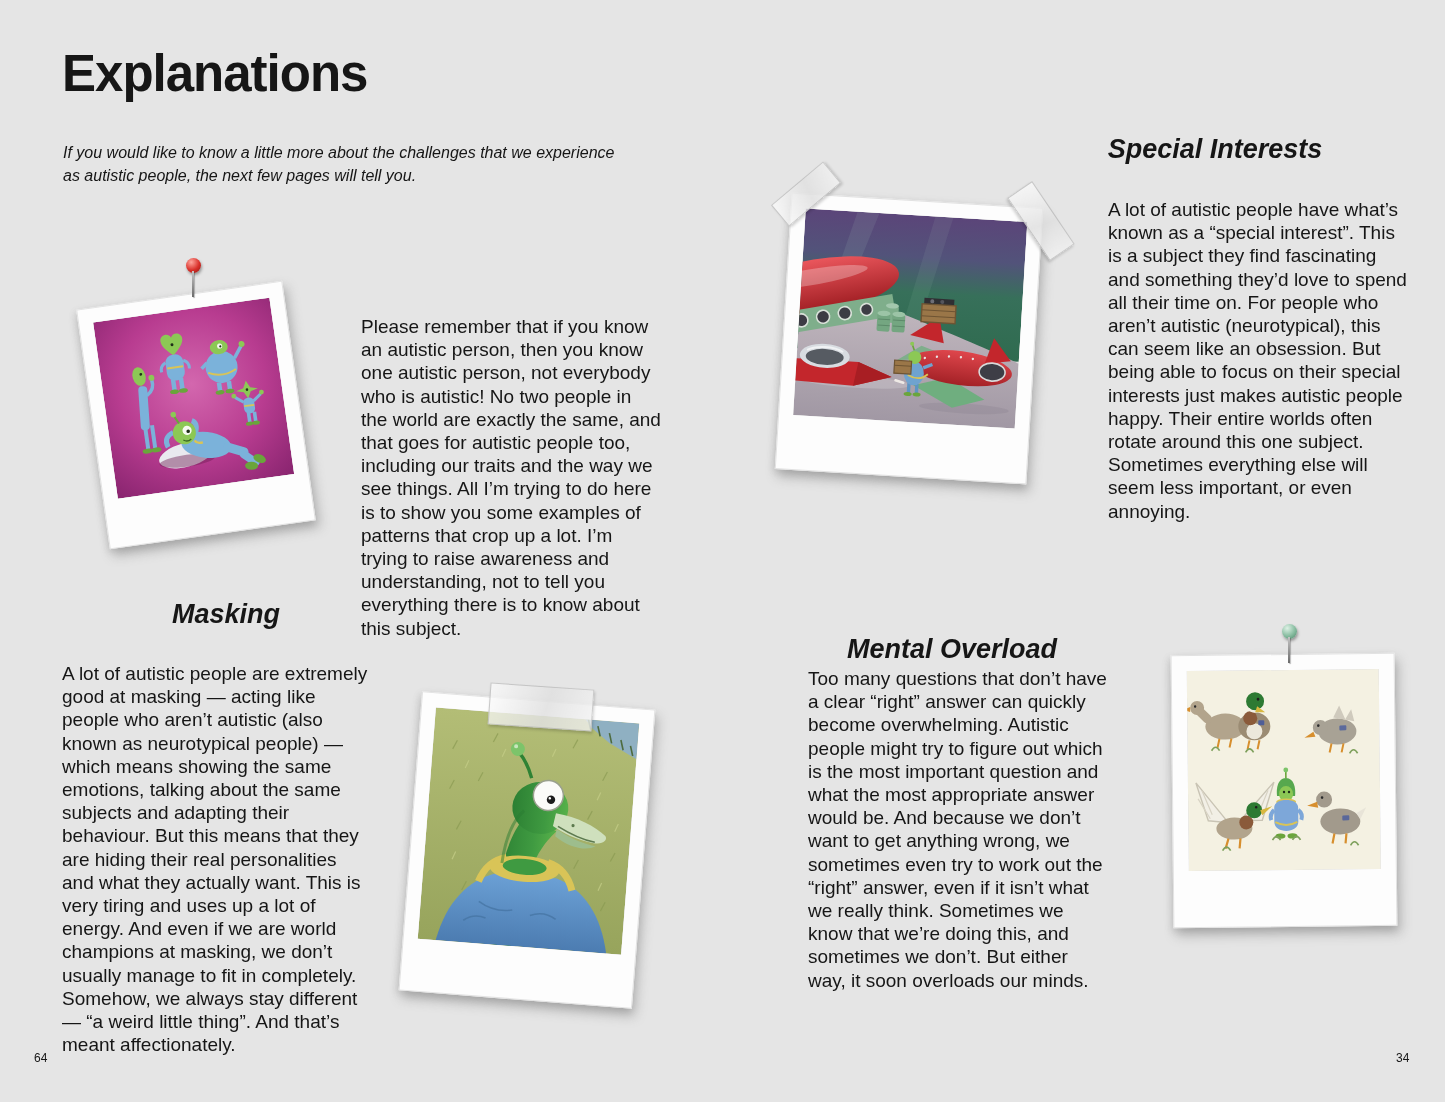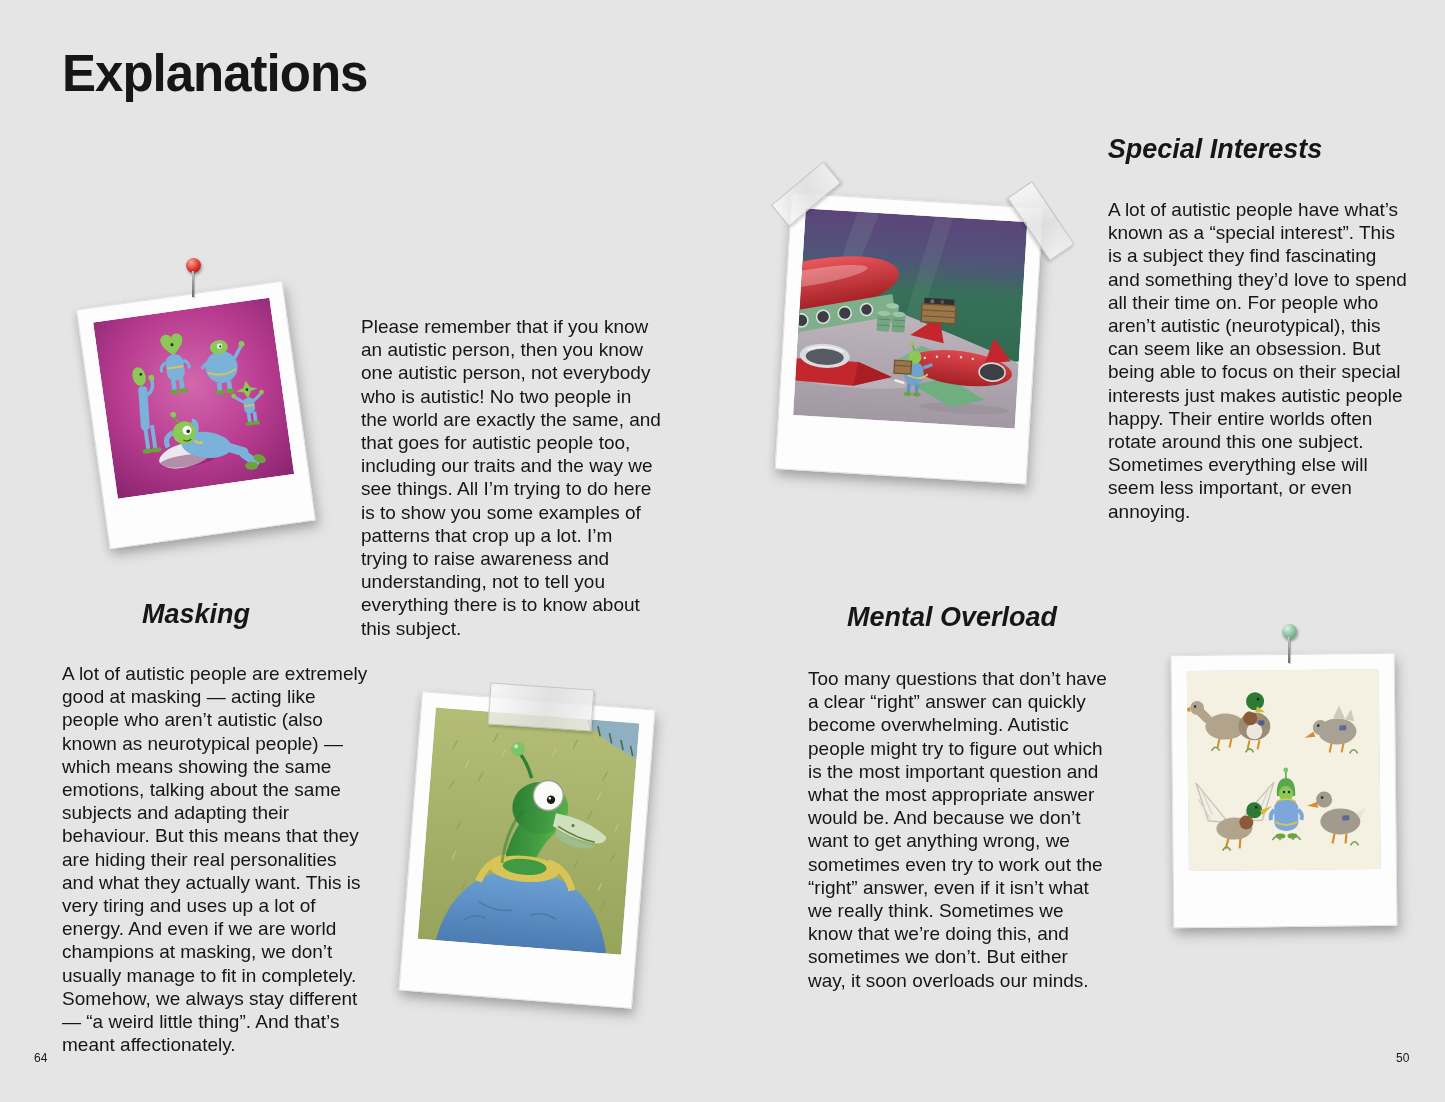--- a/index.html
+++ b/index.html
@@ -27,20 +27,21 @@
   .tape{position:absolute;z-index:7;border:1px solid rgba(165,165,165,.55);
         background:linear-gradient(105deg,rgba(252,252,252,.72),rgba(224,224,224,.85) 55%,rgba(242,242,242,.78));
         box-shadow:1px 2px 3px rgba(0,0,0,.18);}
 </style>
 </head>
 <body>
 
 <div class="spread">
 
   <h1 class="page-title">Explanations</h1>
+  <p class="intro">If you would like to know a little more about the challenges that we experience as autistic people, the next few pages will tell you.</p>
 
   <div class="polaroid" style="left:92px;top:294px;padding:14px 14px 48px;transform:rotate(-8deg);">
     <div class="photo" style="width:178px;height:178px;">
       <svg width="178" height="178" viewBox="0 0 178 178">
         <defs>
           <radialGradient id="gPink" cx="50%" cy="42%" r="75%">
             <stop offset="0%" stop-color="#d367ae"></stop>
               <stop offset="55%" stop-color="#b83c90"></stop>
               <stop offset="100%" stop-color="#8a2570"></stop>
           </radialGradient>
@@ -123,21 +124,21 @@
       </svg>
     </div>
   </div>
   <div class="pin red" style="left:184px;top:258px;">
     <div class="head"></div>
       <div class="needle"></div>
   </div>
 
   <p class="bodytext" style="left:361px;top:315px;width:300px;">Please remember that if you know an autistic person, then you know one autistic person, not everybody who is autistic! No two people in the world are exactly the same, and that goes for autistic people too, including our traits and the way we see things. All I’m trying to do here is to show you some examples of patterns that crop up a lot. I’m trying to raise awareness and understanding, not to tell you everything there is to know about this subject.</p>
 
-  <h2 class="heading" style="left:48px;top:599px;width:296px;">Masking</h2>
+  <h2 class="heading" style="left:78px;top:599px;width:296px;">Masking</h2>
   <p class="bodytext" style="left:62px;top:662px;width:306px;">A lot of autistic people are extremely good at masking — acting like people who aren’t autistic (also known as neurotypical people) — which means showing the same emotions, talking about the same subjects and adapting their behaviour. But this means that they are hiding their real personalities and what they actually want. This is very tiring and uses up a lot of energy. And even if we are world champions at masking, we don’t usually manage to fit in completely. Somehow, we always stay different — “a weird little thing”. And that’s meant affectionately.</p>
 
   <div class="polaroid" style="left:410px;top:700px;padding:14px 14px 52px;transform:rotate(4.5deg);">
     <div class="photo" style="width:204px;height:232px;">
       <svg width="204" height="232" viewBox="0 0 204 232">
         <defs>
           <linearGradient id="gGrass" x1="0" y1="0" x2="0" y2="1">
             <stop offset="0%" stop-color="#b3bd76"></stop>
               <stop offset="100%" stop-color="#97a45c"></stop>
           </linearGradient>
@@ -316,21 +317,21 @@
         </g>
       </svg>
     </div>
   </div>
   <div class="tape" style="left:772px;top:180px;width:66px;height:26px;transform:rotate(-40deg);"></div>
   <div class="tape" style="left:1003px;top:206px;width:74px;height:28px;transform:rotate(56deg);"></div>
 
   <h2 class="heading" style="left:1070px;top:134px;width:290px;">Special Interests</h2>
   <p class="bodytext" style="left:1108px;top:198px;width:300px;">A lot of autistic people have what’s known as a “special interest”. This is a subject they find fascinating and something they’d love to spend all their time on. For people who aren’t autistic (neurotypical), this can seem like an obsession. But being able to focus on their special interests just makes autistic people happy. Their entire worlds often rotate around this one subject. Sometimes everything else will seem less important, or even annoying.</p>
 
-  <h2 class="heading" style="left:806px;top:602px;width:292px;">Mental Overload</h2>
+  <h2 class="heading" style="left:806px;top:634px;width:292px;">Mental Overload</h2>
   <p class="bodytext" style="left:808px;top:667px;width:300px;">Too many questions that don’t have a clear “right” answer can quickly become overwhelming. Autistic people might try to figure out which is the most important question and what the most appropriate answer would be. And because we don’t want to get anything wrong, we sometimes even try to work out the “right” answer, even if it isn’t what we really think. Sometimes we know that we’re doing this, and sometimes we don’t. But either way, it soon overloads our minds.</p>
 
   <div class="polaroid" style="left:1172px;top:654px;padding:15px 15px 56px;transform:rotate(-0.6deg);">
     <div class="photo" style="width:192px;height:200px;">
       <svg width="192" height="200" viewBox="0 0 192 200">
         <rect width="192" height="200" fill="#f4f1e2"></rect>
 
         <g>
           <ellipse cx="38" cy="56" rx="20" ry="13" fill="#b2a48c"></ellipse>
           <path d="M20,48 L12,40" stroke="#b2a48c" stroke-width="9" stroke-linecap="round"></path>
@@ -404,15 +405,15 @@
           <path d="M162,176 q4,-7 8,0" stroke="#7ea05c" stroke-width="1.6" fill="none"></path>
         </g>
       </svg>
     </div>
   </div>
   <div class="pin green" style="left:1280px;top:624px;">
     <div class="head"></div>
       <div class="needle"></div>
   </div>
 
-  <span class="pagenum" style="left:1396px;top:1051px;">50</span>
+  <span class="pagenum" style="left:1396px;top:1051px;">34</span>
 
 </div>
 
 </body></html>

